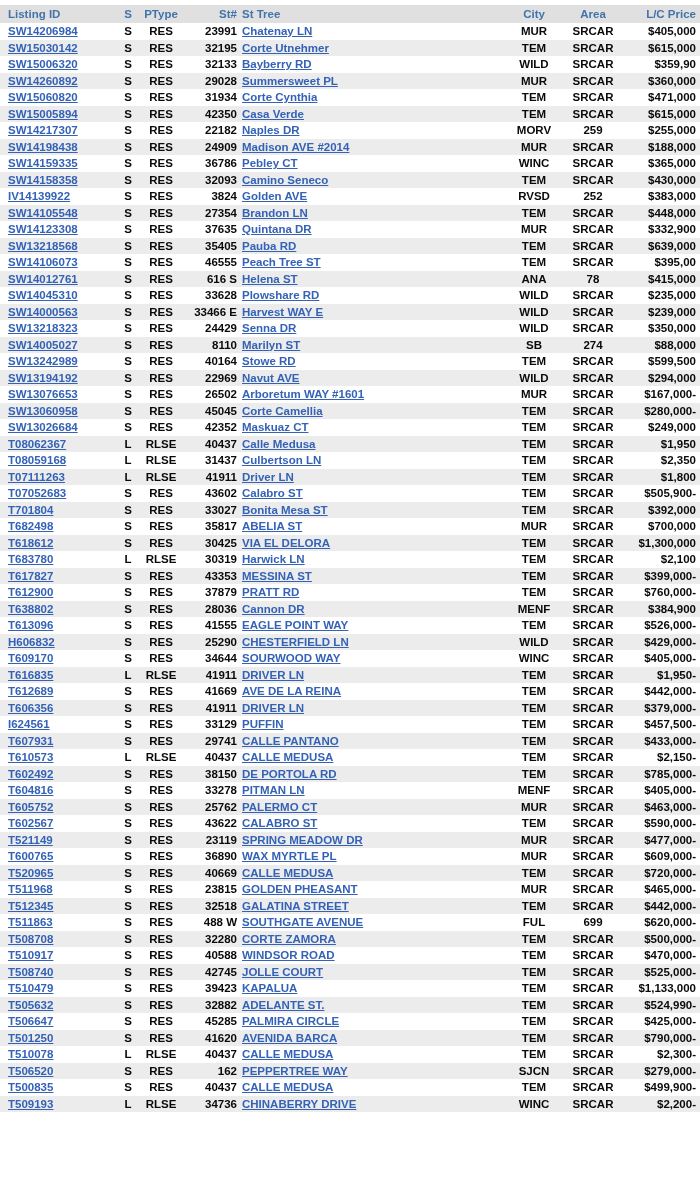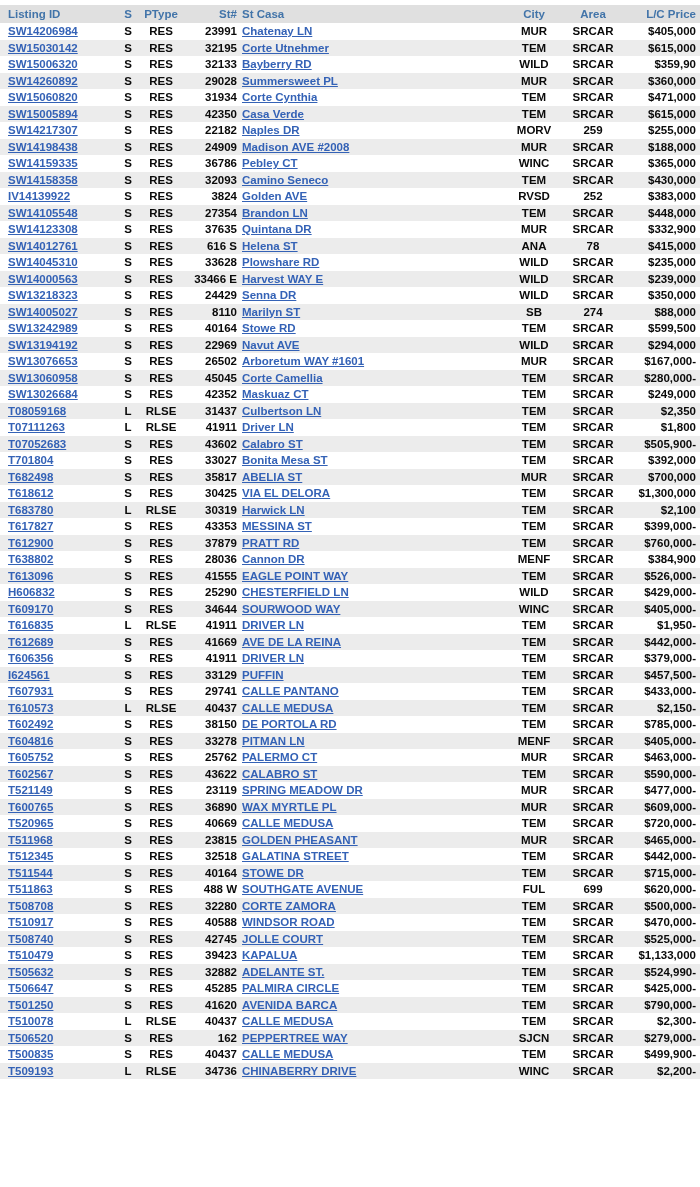--- a/index.html
+++ b/index.html
@@ -34,21 +34,21 @@
       <col style="width:56px">
     <col style="width:62px">
       <col style="width:76px">
   </colgroup>
   <thead>
     <tr>
       <th class="c1">Listing ID</th>
       <th class="c2">S</th>
       <th class="c3">PType</th>
       <th class="c4">St#</th>
-      <th class="c5">St Casa</th>
+      <th class="c5">St Tree</th>
       <th class="c6">City</th>
       <th class="c7">Area</th>
       <th class="c8">L/C Price</th>
     </tr>
   </thead>
   <tbody id="tbody">
       <tr>
         <td class="c1"><a>SW14206984</a></td>
         <td class="c2">S</td>
         <td class="c3">RES</td>
@@ -116,21 +116,21 @@
         <td class="c5"><a>Naples DR</a></td>
         <td class="c6">MORV</td>
         <td class="c7">259</td>
         <td class="c8">$255,000</td>
       </tr>
       <tr>
         <td class="c1"><a>SW14198438</a></td>
         <td class="c2">S</td>
         <td class="c3">RES</td>
         <td class="c4">24909</td>
-        <td class="c5"><a>Madison AVE #2008</a></td>
+        <td class="c5"><a>Madison AVE #2014</a></td>
         <td class="c6">MUR</td>
         <td class="c7">SRCAR</td>
         <td class="c8">$188,000</td>
       </tr>
       <tr>
         <td class="c1"><a>SW14159335</a></td>
         <td class="c2">S</td>
         <td class="c3">RES</td>
         <td class="c4">36786</td>
         <td class="c5"><a>Pebley CT</a></td>
@@ -172,20 +172,40 @@
         <td class="c1"><a>SW14123308</a></td>
         <td class="c2">S</td>
         <td class="c3">RES</td>
         <td class="c4">37635</td>
         <td class="c5"><a>Quintana DR</a></td>
         <td class="c6">MUR</td>
         <td class="c7">SRCAR</td>
         <td class="c8">$332,900</td>
       </tr>
       <tr>
+        <td class="c1"><a>SW13218568</a></td>
+        <td class="c2">S</td>
+        <td class="c3">RES</td>
+        <td class="c4">35405</td>
+        <td class="c5"><a>Pauba RD</a></td>
+        <td class="c6">TEM</td>
+        <td class="c7">SRCAR</td>
+        <td class="c8">$639,000</td>
+      </tr>
+      <tr>
+        <td class="c1"><a>SW14106073</a></td>
+        <td class="c2">S</td>
+        <td class="c3">RES</td>
+        <td class="c4">46555</td>
+        <td class="c5"><a>Peach Tree ST</a></td>
+        <td class="c6">TEM</td>
+        <td class="c7">SRCAR</td>
+        <td class="c8">$395,00</td>
+      </tr>
+      <tr>
         <td class="c1"><a>SW14012761</a></td>
         <td class="c2">S</td>
         <td class="c3">RES</td>
         <td class="c4">616 S</td>
         <td class="c5"><a>Helena ST</a></td>
         <td class="c6">ANA</td>
         <td class="c7">78</td>
         <td class="c8">$415,000</td>
       </tr>
       <tr>
@@ -272,20 +292,30 @@
         <td class="c1"><a>SW13026684</a></td>
         <td class="c2">S</td>
         <td class="c3">RES</td>
         <td class="c4">42352</td>
         <td class="c5"><a>Maskuaz CT</a></td>
         <td class="c6">TEM</td>
         <td class="c7">SRCAR</td>
         <td class="c8">$249,000</td>
       </tr>
       <tr>
+        <td class="c1"><a>T08062367</a></td>
+        <td class="c2">L</td>
+        <td class="c3">RLSE</td>
+        <td class="c4">40437</td>
+        <td class="c5"><a>Calle Medusa</a></td>
+        <td class="c6">TEM</td>
+        <td class="c7">SRCAR</td>
+        <td class="c8">$1,950</td>
+      </tr>
+      <tr>
         <td class="c1"><a>T08059168</a></td>
         <td class="c2">L</td>
         <td class="c3">RLSE</td>
         <td class="c4">31437</td>
         <td class="c5"><a>Culbertson LN</a></td>
         <td class="c6">TEM</td>
         <td class="c7">SRCAR</td>
         <td class="c8">$2,350</td>
       </tr>
       <tr>
@@ -550,30 +580,20 @@
       </tr>
       <tr>
         <td class="c1"><a>T512345</a></td>
         <td class="c2">S</td>
         <td class="c3">RES</td>
         <td class="c4">32518</td>
         <td class="c5"><a>GALATINA STREET</a></td>
         <td class="c6">TEM</td>
         <td class="c7">SRCAR</td>
         <td class="c8">$442,000-</td>
-      </tr>
-      <tr>
-        <td class="c1"><a>T511544</a></td>
-        <td class="c2">S</td>
-        <td class="c3">RES</td>
-        <td class="c4">40164</td>
-        <td class="c5"><a>STOWE DR</a></td>
-        <td class="c6">TEM</td>
-        <td class="c7">SRCAR</td>
-        <td class="c8">$715,000-</td>
       </tr>
       <tr>
         <td class="c1"><a>T511863</a></td>
         <td class="c2">S</td>
         <td class="c3">RES</td>
         <td class="c4">488 W</td>
         <td class="c5"><a>SOUTHGATE AVENUE</a></td>
         <td class="c6">FUL</td>
         <td class="c7">699</td>
         <td class="c8">$620,000-</td>

